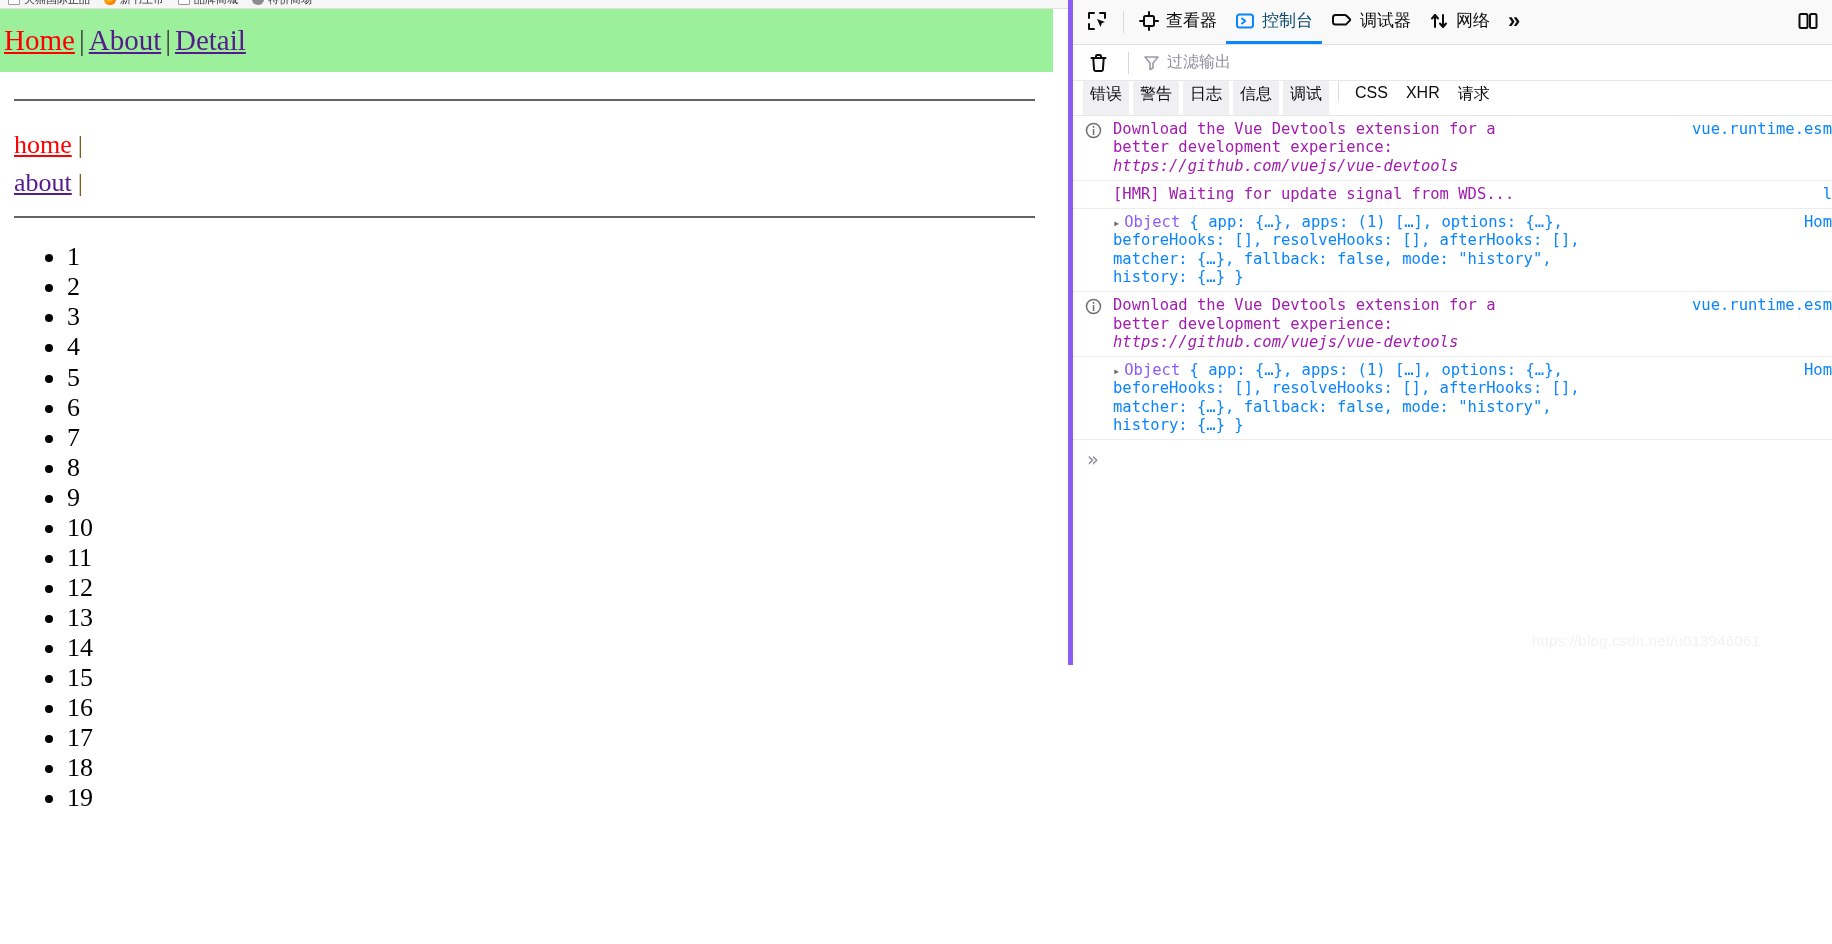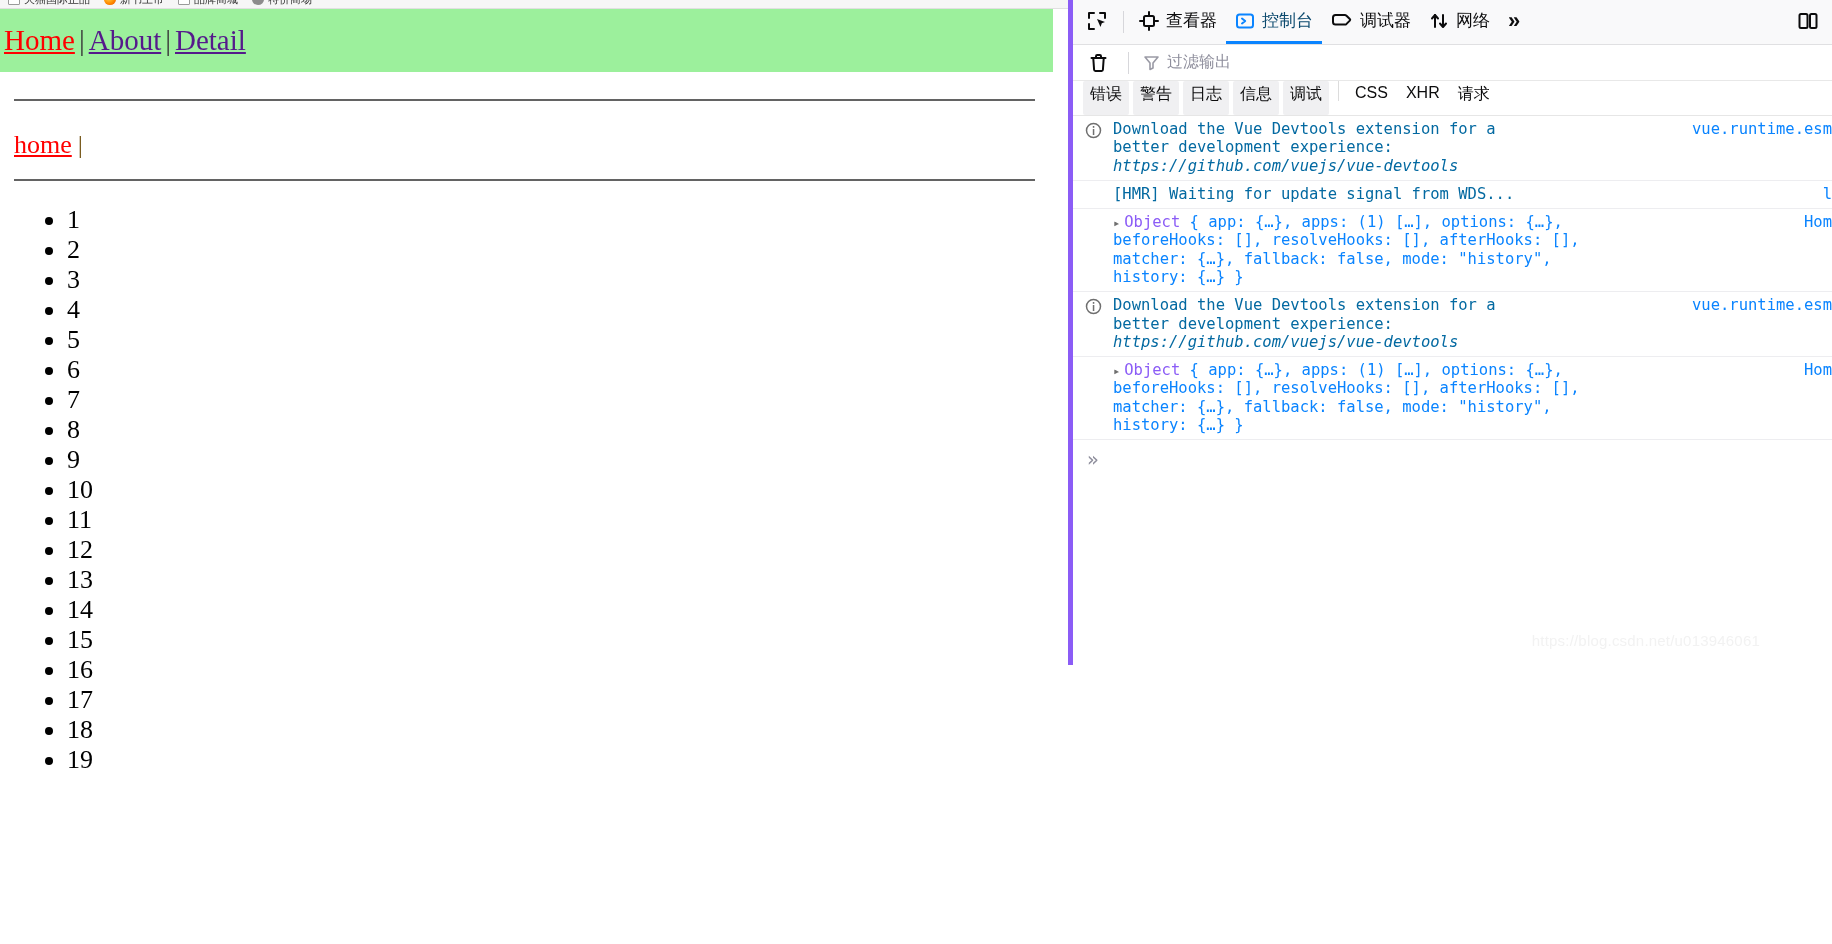--- a/index.html
+++ b/index.html
@@ -121,21 +121,21 @@
   .ftab-sep { width: 1px; height: 20px; background: #dcdcdc; margin: 0 5px; }
 
   .console-body { position: relative; height: calc(944px - 45px - 36px - 35px); overflow: hidden; background: #fff; }
   .c-row {
     position: relative; display: flex; border-bottom: 1px solid #ededf0;
     padding: 4px 0 5px 0; font-family: "DejaVu Sans Mono", monospace;
     font-size: 15.5px; line-height: 1.18; min-height: 22px;
   }
   .c-gutter { width: 40px; flex: none; display: flex; justify-content: center;
     padding-top: 2px; }
-  .c-msg { flex: 1; padding-right: 8px; color: #0369a1; white-space: pre-wrap;
+  .c-msg { flex: 1; padding-right: 8px; color: #a21caf; white-space: pre-wrap;
     word-break: break-word; }
   .c-msg .ital { font-style: italic; }
   .c-src { position: absolute; right: 0; top: 4px; color: #0a84ff;
     font-family: "DejaVu Sans Mono", monospace; font-size: 15.5px;
     white-space: nowrap; margin-left: 14px; }
   .tri { color: #6f6f6f; font-size: 12px; margin-right: 4px; }
   .obj { color: #0a84ff; }
   .objname { color: #8b5cf6; }
   .grey { color: #737373; }
   .c-prompt { display: flex; align-items: flex-start; padding: 8px 0 0 14px;
@@ -179,20 +179,23 @@
           <a href="#" class="link-active">Home</a><span class="sep">|</span><a href="#" class="link-normal">About</a><span class="sep">|</span><a href="#" class="link-normal">Detail</a>
         </div>
       </div>
 
 
       <hr class="rule">
 
       <div class="sub-nav">
         <div class="row">
           <a href="#" class="link-active">home</a><span class="bar">|</span>
+        </div>
+        <div class="row">
+          <a href="#" class="link-normal">about</a><span class="bar">|</span>
         </div>
       </div>
 
       <hr class="rule" style="margin-top:18px;">
 
       <ul class="numlist" id="numlist">
           <li>1</li>
           <li>2</li>
           <li>3</li>
           <li>4</li>

